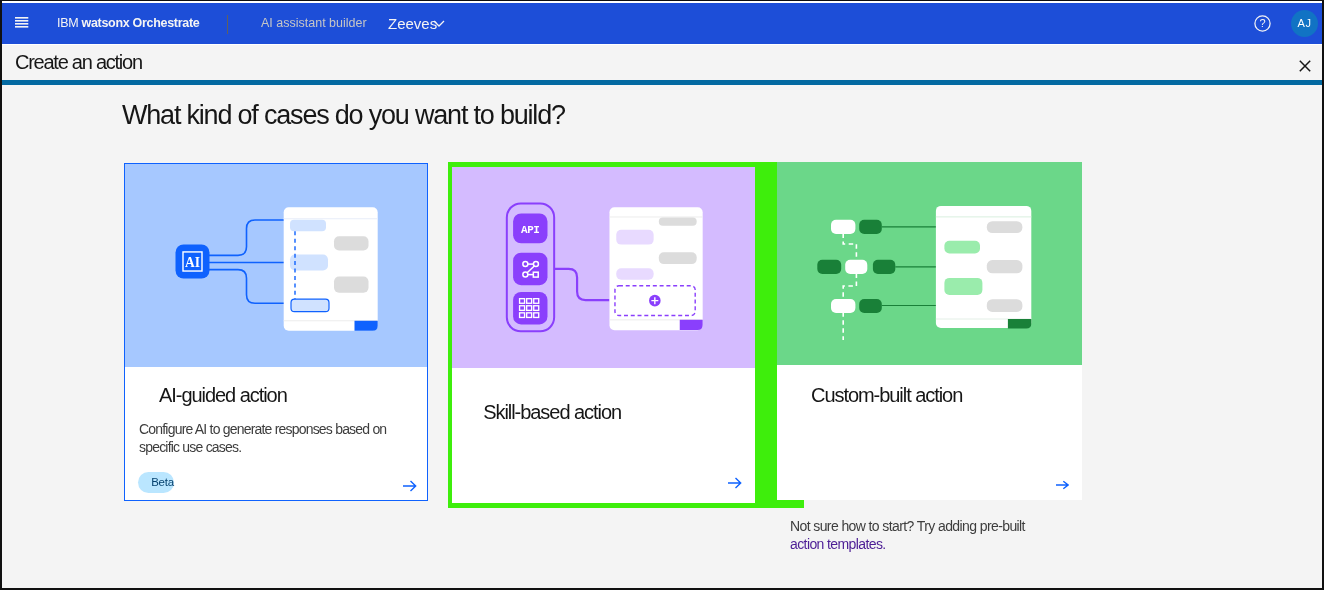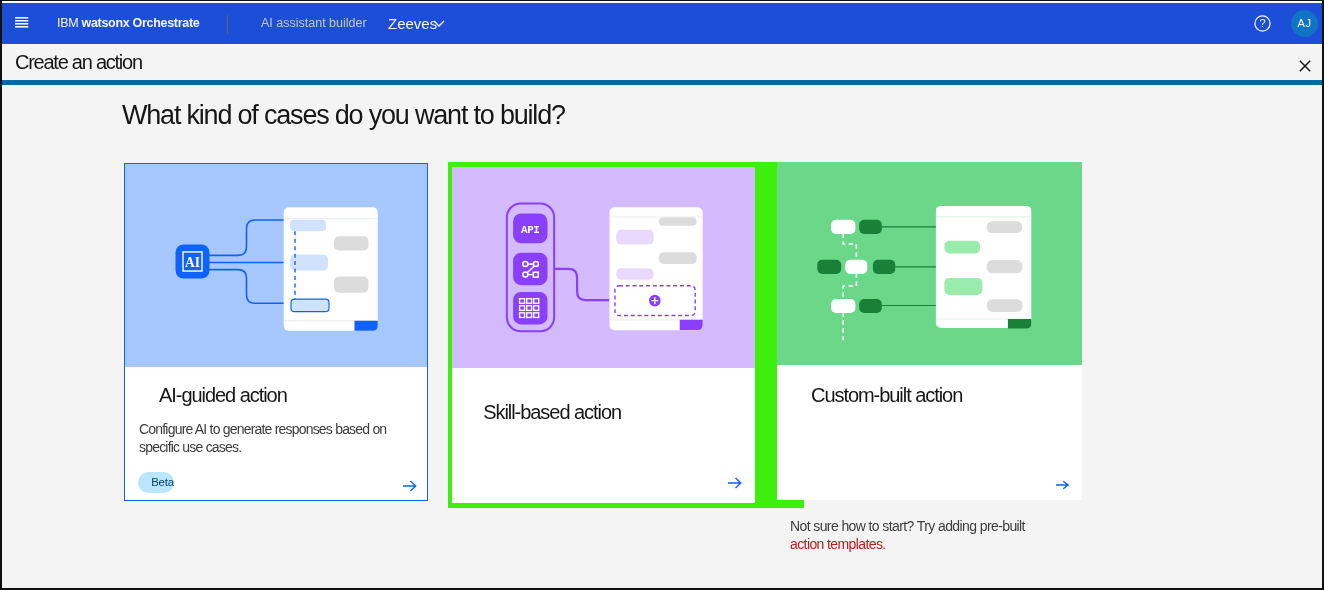--- a/index.html
+++ b/index.html
@@ -40,21 +40,21 @@
 .card2 .arrow{top:310.8px;}
 .card1 .arrow{right:10.5px;top:315.5px;}
 .card1 .desc{letter-spacing:-.8px;}
 .card2 .desc{letter-spacing:-.65px;}
 .card3 .desc{letter-spacing:-.75px;}
 .card3 .title{top:220px;}
 .card3 .desc{top:258px;}
 .card3 .arrow{top:318px;}
 .beta{position:absolute;left:12.5px;top:308px;width:36.5px;height:21px;border-radius:11px;background:#bae6ff;color:#05416e;font-size:11.5px;line-height:21px;text-align:right;letter-spacing:-.2px;}
 .note{left:790px;top:517px;font-size:14px;line-height:18px;color:#3d3d3d;letter-spacing:-.6px;}
-.note a{color:#b91c1c;text-decoration:none;}
+.note a{color:#4c1d95;text-decoration:none;}
 </style>
 </head>
 <body>
 <div class="frame">
 
   <div class="abs hdr">
     <svg class="abs" style="left:14.8px;top:14.3px" width="14" height="11" viewBox="0 0 14 11">
       <rect x="0" y="0" width="13.3" height="1.6" fill="#f4f4f4"></rect>
       <rect x="0" y="3" width="13.3" height="1.6" fill="#f4f4f4"></rect>
       <rect x="0" y="6" width="13.3" height="1.6" fill="#f4f4f4"></rect>

